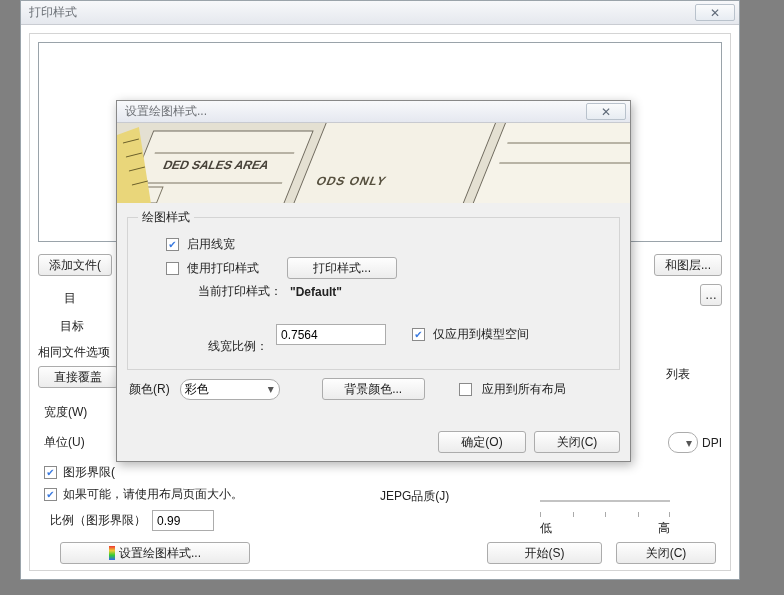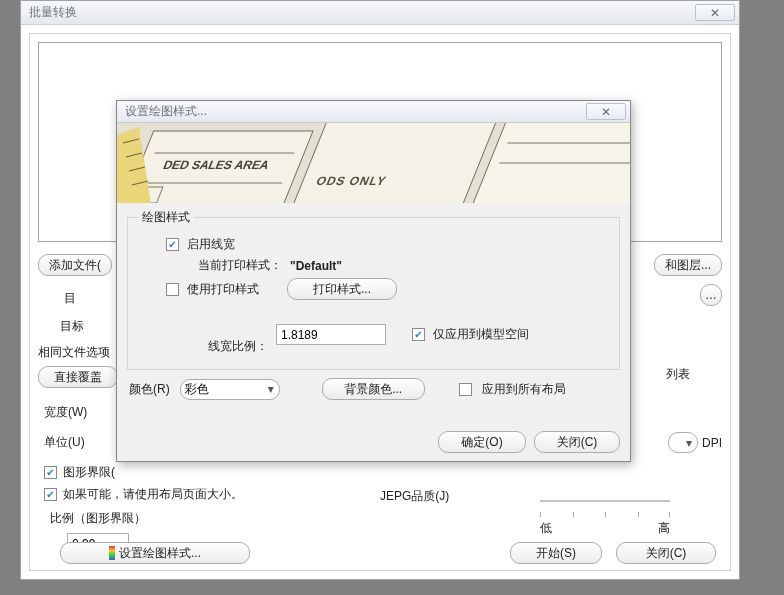--- a/index.html
+++ b/index.html
@@ -16,21 +16,21 @@
               border-radius: 2px; display: flex; align-items: center; justify-content: center; color:#5f6a78;}
   .bc-body { position: absolute; inset: 24px 0 0 0; padding: 8px; }
   .bc-inner { position: absolute; inset: 8px; border: 1px solid #d4d4d4; background: #fff; }
 
   .preview-box { position: absolute; left: 8px; top: 8px; right: 8px; height: 200px;
                  border: 1px solid #9aa3aa; background: #fff; }
 
   .row { position: absolute; display: flex; align-items: center; gap: 6px; }
   .btn { height: 22px; border: 1px solid #acacac; background: linear-gradient(#fefefe,#ececec);
          padding: 0 10px; display: inline-flex; align-items: center; justify-content: center;
-         border-radius: 10px; color: #222; }
+         border-radius: 3px; color: #222; }
   .input { height: 21px; border: 1px solid #acacac; background:#fff; padding: 0 4px; display:inline-flex; align-items:center;}
   .cb { width:13px; height:13px; border:1px solid #8a8a8a; background:#fff; display:inline-flex; align-items:center; justify-content:center; font-size:10px; color:#3a7ae0; }
   .cb.checked::after{content:"✔";}
   .lbl{ color:#222; }
   .small-square{ width:22px; height:22px;}
   .select { position:relative;border-radius:10px; }
   .select::after{ content:"▾"; position:absolute; right:5px; top:50%; transform:translateY(-50%); color:#555;}
   .select.input{ padding-right:18px; min-width:30px;}
 
   
@@ -56,21 +56,21 @@
   .slider .track{ position:absolute; top:10px; left:0; right:0; height:2px; background:#c3c3c3;}
   .slider .tick{ position:absolute; bottom:-5px; width:1px; height:5px; background:#aaa;}
   .rainbow{ width:6px; height:14px; margin-right:4px;
             background:linear-gradient(#e33,#ec3 33%,#3c3 66%,#36e);}
 </style>
 </head>
 <body>
 
 <div class="bc-window">
   <div class="bc-titlebar">
-    <span class="bc-title">批量转换</span>
+    <span class="bc-title">打印样式</span>
     <div class="bc-close">
       <span>✕</span>
     </div>
   </div>
   <div class="bc-body">
     <div class="bc-inner">
 
       <div class="preview-box"></div>
 
       <div class="row" style="left:8px; top:220px;">
@@ -115,21 +115,21 @@
       </div>
 
       <div class="row" style="left:14px; top:430px;">
         <span class="cb checked"></span>
         <span class="lbl">图形界限(</span>
       </div>
       <div class="row" style="left:14px; top:452px;">
         <span class="cb checked"></span>
         <span class="lbl">如果可能，请使用布局页面大小。</span>
       </div>
-      <div class="row" style="left:20px; top:476px;flex-direction:column;">
+      <div class="row" style="left:20px; top:476px;">
         <span class="lbl">比例（图形界限）</span>
         <span class="input" style="width:62px">0.99</span>
       </div>
 
       <div class="row" style="left:350px; top:454px;">
         <span class="lbl">JEPG品质(J)</span>
       </div>
       <div class="row" style="left:510px; top:456px; flex-direction:column; align-items:stretch;">
         <div class="slider">
           <div class="track"></div>
@@ -145,21 +145,21 @@
         </div>
       </div>
 
       <div class="row" style="left:30px; top:508px;">
         <span class="btn" style="width:190px">
           <span class="rainbow"></span>
           <span>设置绘图样式...</span>
         </span>
       </div>
       <div class="row" style="right:14px; top:508px; gap:14px;">
-        <span class="btn" style="width:92px">开始(S)</span>
+        <span class="btn" style="width:115px">开始(S)</span>
         <span class="btn" style="width:100px">关闭(C)</span>
       </div>
 
     </div>
   </div>
 </div>
 
 <div class="ps-window">
   <div class="ps-titlebar">
     <span style="flex:1">设置绘图样式...</span>
@@ -194,32 +194,32 @@
   </div>
 
   <div class="ps-body">
     <fieldset class="ps-group">
       <legend>绘图样式</legend>
 
       <div class="ps-row indent">
         <span class="cb checked"></span>
         <span class="lbl">启用线宽</span>
       </div>
-      <div class="ps-row indent2">
-        <span class="lbl">当前打印样式：</span>
-        <span class="lbl strong">"Default"</span>
-      </div>
       <div class="ps-row indent">
         <span class="cb"></span>
         <span class="lbl" style="width:92px">使用打印样式</span>
         <span class="btn" style="width:110px">打印样式...</span>
       </div>
+      <div class="ps-row indent2">
+        <span class="lbl">当前打印样式：</span>
+        <span class="lbl strong">"Default"</span>
+      </div>
       <div class="ps-row indent2" style="margin-top:14px;">
         <span class="lbl" style="width:70px; text-align:right;margin-top:24px;">线宽比例：</span>
-        <span class="input" style="width:110px">1.8189</span>
+        <span class="input" style="width:110px">0.7564</span>
         <span style="width:10px"></span>
         <span class="cb checked"></span>
         <span class="lbl">仅应用到模型空间</span>
       </div>
     </fieldset>
 
     <div class="ps-color-row">
       <span class="lbl">颜色(R)</span>
       <span class="input select colorsel">彩色</span>
       <span style="width:22px"></span>

